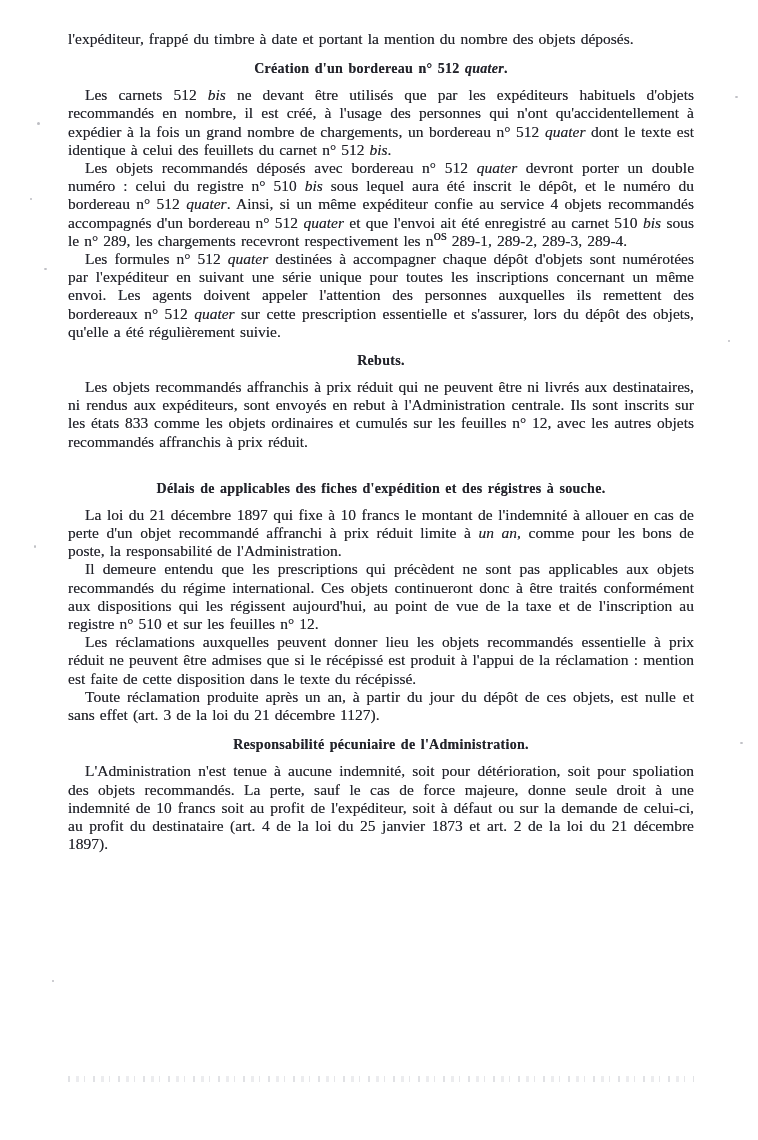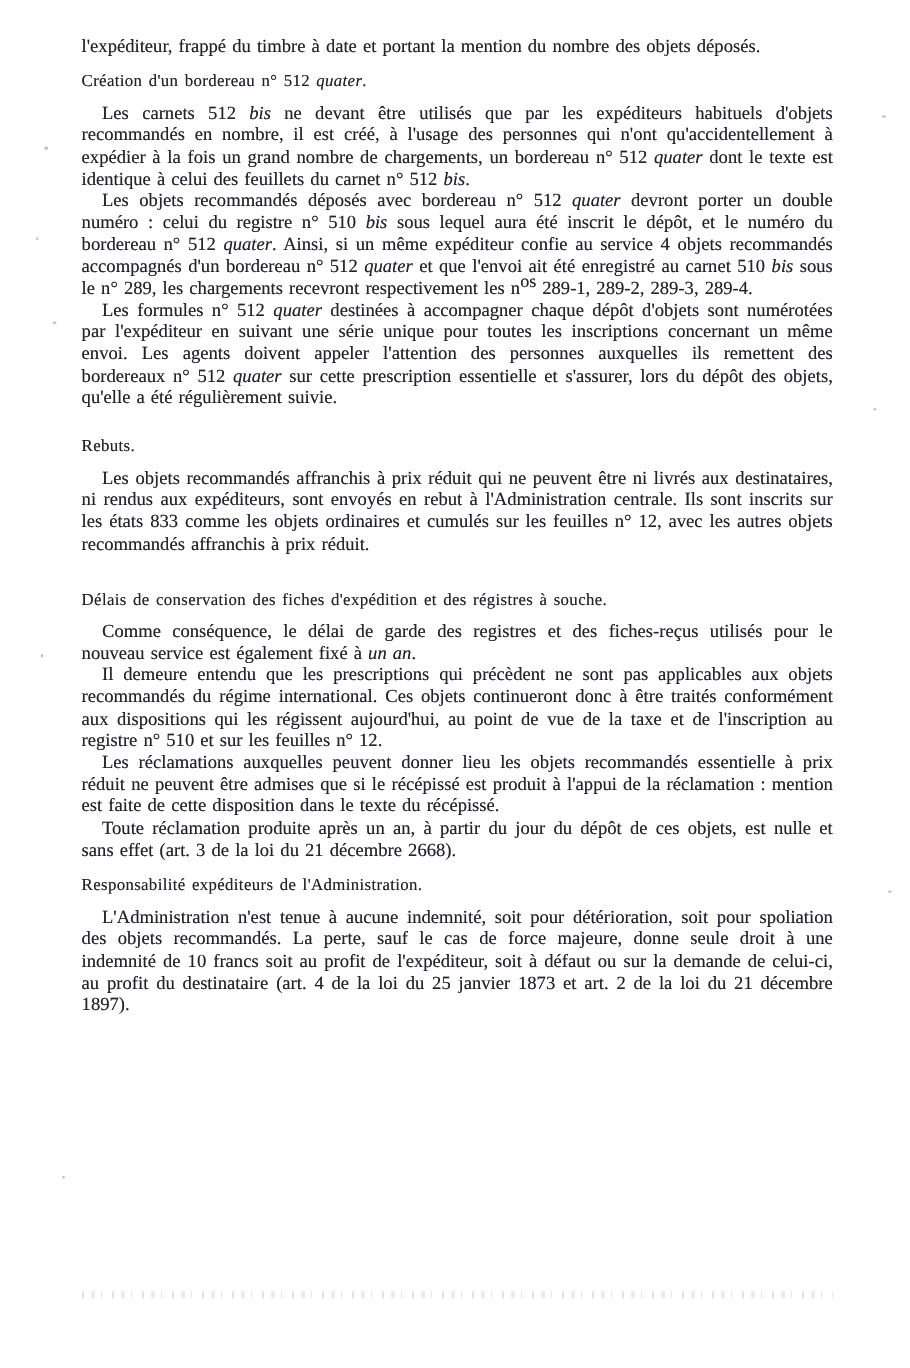--- a/index.html
+++ b/index.html
@@ -24,28 +24,28 @@
     line-height: 18.2px;
     text-align: justify;
     text-indent: 17px;
     word-spacing: 1.2px;
     text-shadow: 0 0 0.3px rgba(20, 20, 30, 0.55);
   }
   .p.noindent { text-indent: 0; }
   .h {
     margin: 13px 0 9px 0;
     font-size: 14px;
-    font-weight: normal;
-    text-align: left;
+    font-weight: bold;
+    text-align: center;
     letter-spacing: 0.3px;
     word-spacing: 1.5px;
     text-shadow: 0 0 0.3px rgba(20, 20, 30, 0.55);
   }
   .h.mt-lg { margin-top: 30px; }
-  .h.mt-md { margin-top: 24px; }
+  .h.mt-md { margin-top: 12px; }
   i { font-style: italic; }
   sup { font-size: 15px; line-height: 0; }
   .speck {
     position: absolute;
     background: #6a6d78;
     border-radius: 50%;
     opacity: 0.45;
   }
   .cutoff-line {
     position: absolute;
@@ -69,26 +69,26 @@
 
 <div class="page">
   <div class="content">
     <p class="p noindent">l'expéditeur, frappé du timbre à date et portant la mention du nombre des objets déposés.</p>
     <div class="h">Création d'un bordereau n° 512 <i>quater</i>.</div>
     <p class="p">Les carnets 512 <i>bis</i> ne devant être utilisés que par les expéditeurs habituels d'objets recommandés en nombre, il est créé, à l'usage des personnes qui n'ont qu'accidentellement à expédier à la fois un grand nombre de chargements, un bordereau n° 512 <i>quater</i> dont le texte est identique à celui des feuillets du carnet n° 512 <i>bis</i>.</p>
     <p class="p">Les objets recommandés déposés avec bordereau n° 512 <i>quater</i> devront porter un double numéro : celui du registre n° 510 <i>bis</i> sous lequel aura été inscrit le dépôt, et le numéro du bordereau n° 512 <i>quater</i>. Ainsi, si un même expéditeur confie au service 4 objets recommandés accompagnés d'un bordereau n° 512 <i>quater</i> et que l'envoi ait été enregistré au carnet 510 <i>bis</i> sous le n° 289, les chargements recevront respectivement les n<sup>os</sup> 289-1, 289-2, 289-3, 289-4.</p>
     <p class="p">Les formules n° 512 <i>quater</i> destinées à accompagner chaque dépôt d'objets sont numérotées par l'expéditeur en suivant une série unique pour toutes les inscriptions concernant un même envoi. Les agents doivent appeler l'attention des personnes auxquelles ils remettent des bordereaux n° 512 <i>quater</i> sur cette prescription essentielle et s'assurer, lors du dépôt des objets, qu'elle a été régulièrement suivie.</p>
     <div class="h mt-md">Rebuts.</div>
     <p class="p">Les objets recommandés affranchis à prix réduit qui ne peuvent être ni livrés aux destinataires, ni rendus aux expéditeurs, sont envoyés en rebut à l'Administration centrale. Ils sont inscrits sur les états 833 comme les objets ordinaires et cumulés sur les feuilles n° 12, avec les autres objets recommandés affranchis à prix réduit.</p>
-    <div class="h mt-lg">Délais de conservation des fiches d'expédition et des régistres à souche.</div>
-    <p class="p">Comme conséquence, le délai de garde des registres et des fiches-reçus utilisés pour le nouveau service est également fixé à <i>un an</i>.</p>
+    <div class="h mt-lg">Délais de applicables des fiches d'expédition et des régistres à souche.</div>
+    <p class="p">La loi du 21 décembre 1897 qui fixe à 10 francs le montant de l'indemnité à allouer en cas de perte d'un objet recommandé affranchi à prix réduit limite à <i>un an</i>, comme pour les bons de poste, la responsabilité de l'Administration.</p>
     <p class="p">Il demeure entendu que les prescriptions qui précèdent ne sont pas applicables aux objets recommandés du régime international. Ces objets continueront donc à être traités conformément aux dispositions qui les régissent aujourd'hui, au point de vue de la taxe et de l'inscription au registre n° 510 et sur les feuilles n° 12.</p>
     <p class="p">Les réclamations auxquelles peuvent donner lieu les objets recommandés essentielle à prix réduit ne peuvent être admises que si le récépissé est produit à l'appui de la réclamation : mention est faite de cette disposition dans le texte du récépissé.</p>
-    <p class="p">Toute réclamation produite après un an, à partir du jour du dépôt de ces objets, est nulle et sans effet (art. 3 de la loi du 21 décembre 2668).</p>
-    <div class="h">Responsabilité expéditeurs de l'Administration.</div>
+    <p class="p">Toute réclamation produite après un an, à partir du jour du dépôt de ces objets, est nulle et sans effet (art. 3 de la loi du 21 décembre 1127).</p>
+    <div class="h">Responsabilité pécuniaire de l'Administration.</div>
     <p class="p">L'Administration n'est tenue à aucune indemnité, soit pour détérioration, soit pour spoliation des objets recommandés. La perte, sauf le cas de force majeure, donne seule droit à une indemnité de 10 francs soit au profit de l'expéditeur, soit à défaut ou sur la demande de celui-ci, au profit du destinataire (art. 4 de la loi du 25 janvier 1873 et art. 2 de la loi du 21 décembre 1897).</p>
   </div>
 
   <div class="cutoff-line"></div>
   <div class="speck" style="left:37px; top:122px; width:3px; height:3px;"></div>
   <div class="speck" style="left:30px; top:198px; width:2px; height:2px;"></div>
   <div class="speck" style="left:44px; top:268px; width:3px; height:2px;"></div>
   <div class="speck" style="left:34px; top:545px; width:2px; height:3px;"></div>
   <div class="speck" style="left:735px; top:96px; width:3px; height:2px;"></div>
   <div class="speck" style="left:728px; top:340px; width:2px; height:2px;"></div>

